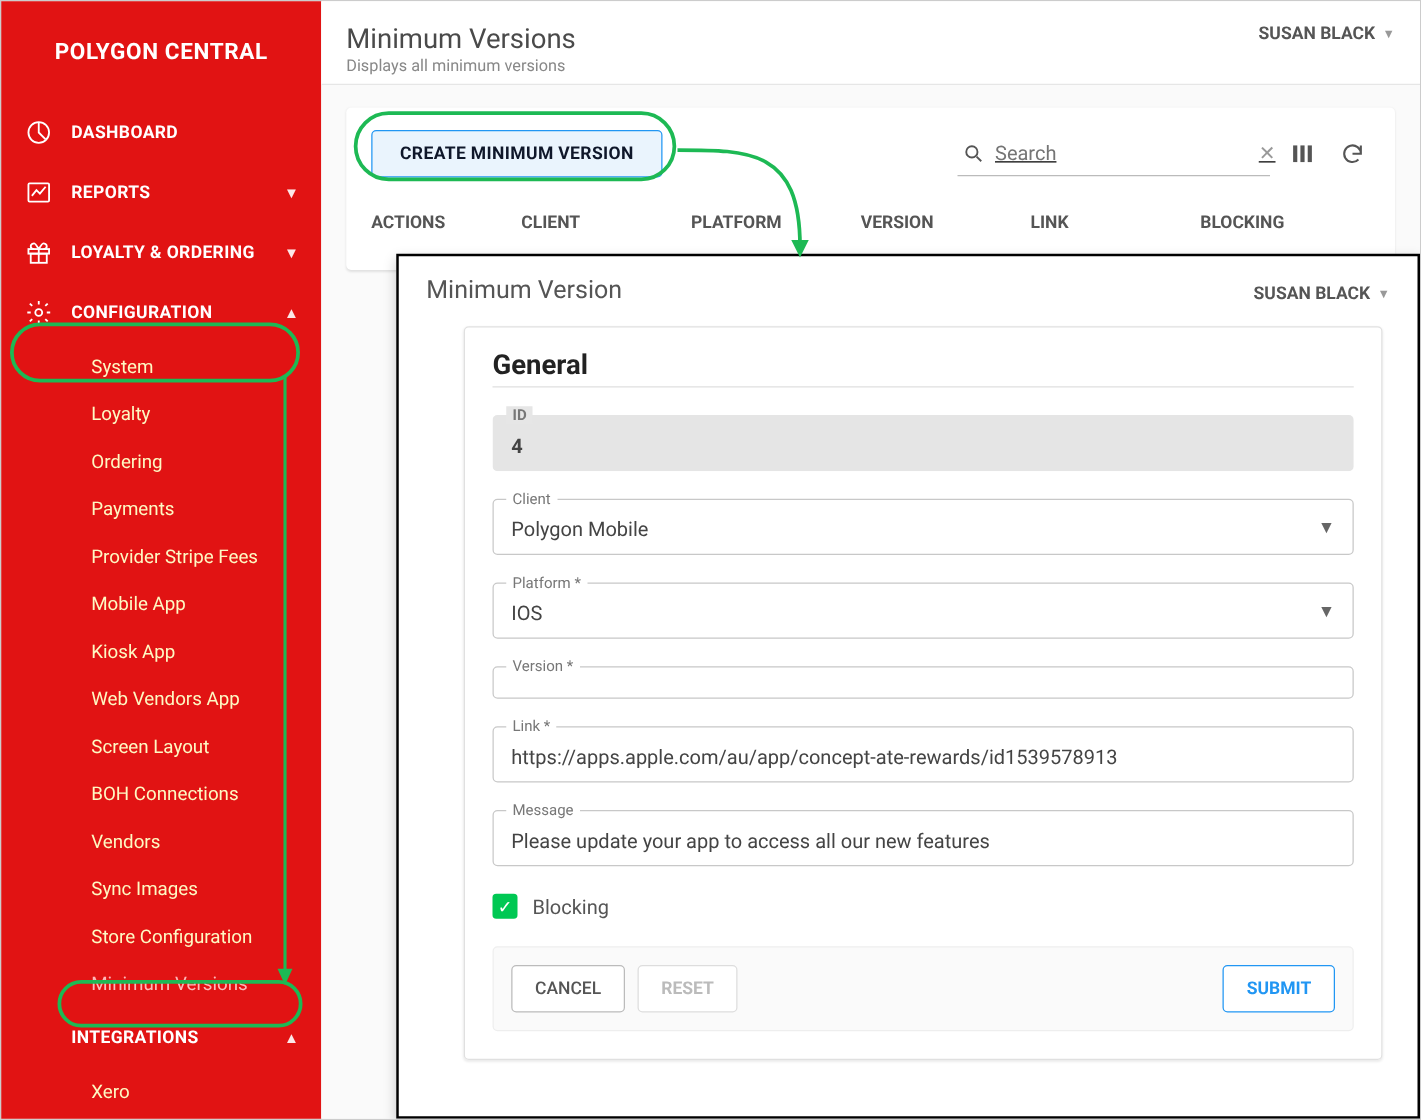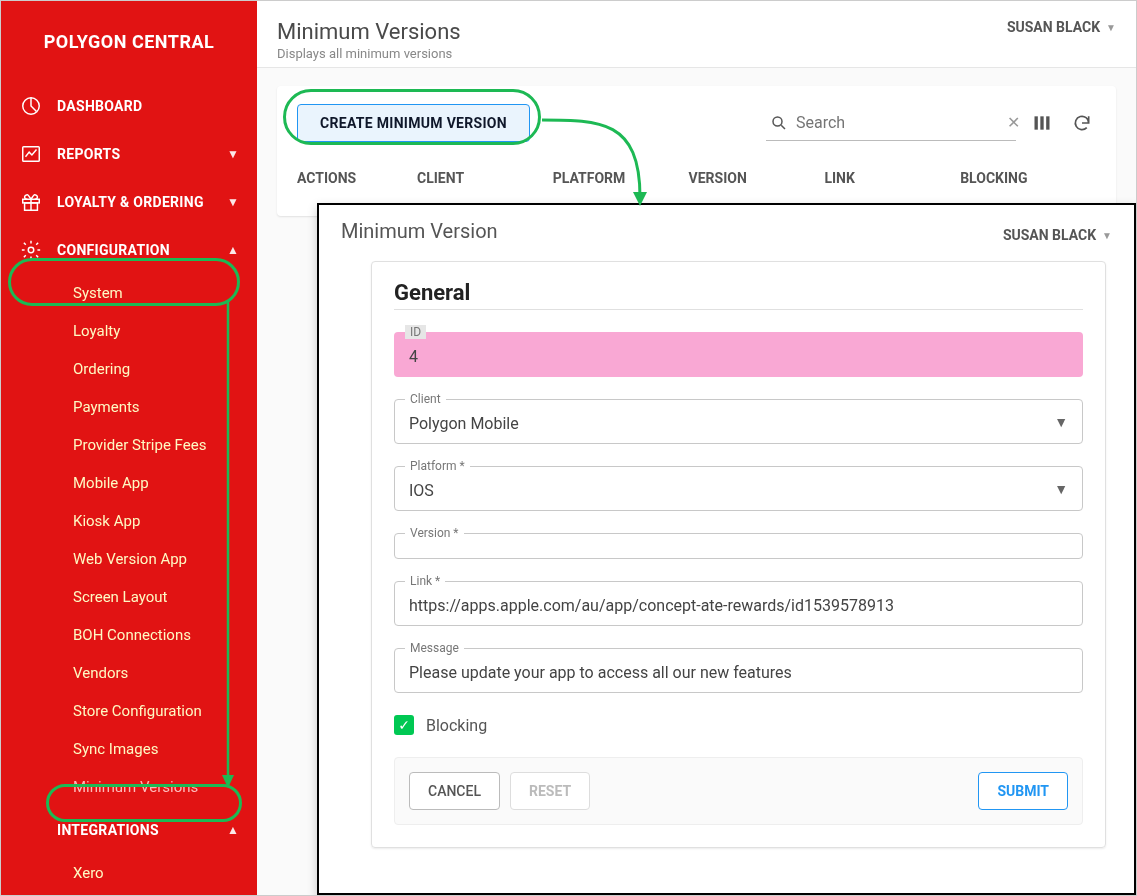--- a/index.html
+++ b/index.html
@@ -22,36 +22,36 @@
   .main { flex: 1; background: #fafafa; position: relative; overflow: hidden; }
   .pagehead { padding: 18px 20px 6px 20px; display: flex; align-items: flex-start; justify-content: space-between; background: #fff; border-bottom: 1px solid #e6e6e6; }
   .pagehead .title { font-size: 22px; color: #4a4a4a; font-weight: 400; }
   .pagehead .subtitle { font-size: 13px; color: #888; margin-top: 2px; }
   .usermenu { font-size: 14px; font-weight: 700; color: #555; cursor: pointer; display: flex; align-items: center; gap: 6px; }
   .usermenu .tri { font-size: 10px; color: #999; }
   .card { margin: 18px 20px; background: #fff; border-radius: 4px; box-shadow: 0 1px 2px rgba(0,0,0,.1); padding: 18px 20px 30px; }
   .cardtop { display: flex; align-items: center; margin-bottom: 24px; gap: 12px; }
   .btn-outline { border: 1px solid #2196f3; color: #0f172a; background: #eaf4fd; padding: 10px 22px; border-radius: 4px; font-size: 14px; font-weight: 700; cursor: pointer; letter-spacing: .3px; }
   .spacer { flex: 1; }
-  .search-wrap { display: flex; align-items: center; border-bottom: 1px solid #bbb; padding: 2px 4px; width: 250px; gap: 8px; }
+  .search-wrap { display: flex; align-items: center; border-bottom: 1px solid #bbb; padding: 2px 4px; width: 250px; gap: 8px; text-decoration: underline; }
   .search-wrap input { border: none; outline: none; font-size: 16px; color: #666; flex: 1; padding: 6px 0; }
   .iconbtn { width: 28px; height: 28px; display: inline-flex; align-items: center; justify-content: center; color: #555; cursor: pointer; }
   .tbl-head { display: flex; font-size: 14px; font-weight: 700; color: #555; padding-top: 4px; }
   .tbl-head > div { flex: 1; text-align: left; }
   .tbl-head > div:first-child { max-width: 120px; }
   
   .modal { position: absolute; right: 0; bottom: 0; top: 202px; left: 60px; background: #fff; border: 2px solid #000; box-shadow: 0 4px 10px rgba(0,0,0,.2); display: flex; flex-direction: column; z-index: 2; }
   .modal-head { display: flex; justify-content: space-between; align-items: flex-end; padding: 14px 22px 10px; }
   .modal-head .mtitle { font-size: 20px; color: #555; }
   .modal-body { padding: 8px 28px 20px 28px; margin-left: 24px; }
   .general-card { border: 1px solid #e0e0e0; border-radius: 4px; box-shadow: 0 1px 2px rgba(0,0,0,.08); padding: 18px 22px 22px; }
   .gen-title { font-size: 22px; font-weight: 700; color: #222; margin-bottom: 10px; border-bottom: 1px solid #e0e0e0; padding-bottom: 4px; }
   .field { position: relative; border: 1px solid #c8c8c8; border-radius: 4px; margin-top: 22px; padding: 14px 14px 10px; font-size: 16px; color: #444; }
   .field .flabel { position: absolute; top: -8px; left: 10px; background: #fff; padding: 0 5px; font-size: 12px; color: #777; }
-  .field.disabled { background: #f9a8d4; border-color: transparent; }
+  .field.disabled { background: #e5e5e5; border-color: transparent; font-weight: bold; }
   .field .inp { width: 100%; border: none; outline: none; font-size: 16px; color: #444; background: transparent; }
   .sel-caret { position: absolute; right: 14px; top: 50%; transform: translateY(-50%); color: #666; font-size: 14px; }
   .check-row { display: flex; align-items: center; gap: 12px; margin-top: 22px; font-size: 16px; color: #555; }
   .chk { width: 20px; height: 20px; background: #00c853; border-radius: 3px; display: inline-flex; align-items: center; justify-content: center; color: #fff; font-size: 14px; }
   .modal-actions { margin-top: 22px; background: #fafafa; border: 1px solid #eee; border-radius: 4px; padding: 14px; display: flex; gap: 10px; }
   .btn { border: 1px solid #bbb; background: #fff; padding: 10px 18px; font-size: 14px; border-radius: 4px; cursor: pointer; color: #555; font-weight: 500; }
   .btn.muted { color: #bbb; border-color: #ddd; font-weight: bold; }
   .btn.primary { border-color: #2196f3; color: #2196f3; font-weight: 700; }
   
   .arrow-svg { position: absolute; pointer-events: none; z-index: 6; }
@@ -109,26 +109,26 @@
     </div>
 
     <div class="subnav">
       <div class="subitem">System</div>
       <div class="subitem">Loyalty</div>
       <div class="subitem">Ordering</div>
       <div class="subitem">Payments</div>
       <div class="subitem">Provider Stripe Fees</div>
       <div class="subitem">Mobile App</div>
       <div class="subitem">Kiosk App</div>
-      <div class="subitem">Web Version App</div>
+      <div class="subitem">Web Vendors App</div>
       <div class="subitem">Screen Layout</div>
       <div class="subitem">BOH Connections</div>
       <div class="subitem">Vendors</div>
+      <div class="subitem">Sync Images</div>
       <div class="subitem">Store Configuration</div>
-      <div class="subitem">Sync Images</div>
       <div class="subitem sel">Minimum Versions</div>
     </div>
 
     <div class="nav-item">
       <span class="icon"></span>
       <span class="label">INTEGRATIONS</span>
       <span class="caret">▲</span>
     </div>
     <div class="subnav">
       <div class="subitem">Xero</div>

